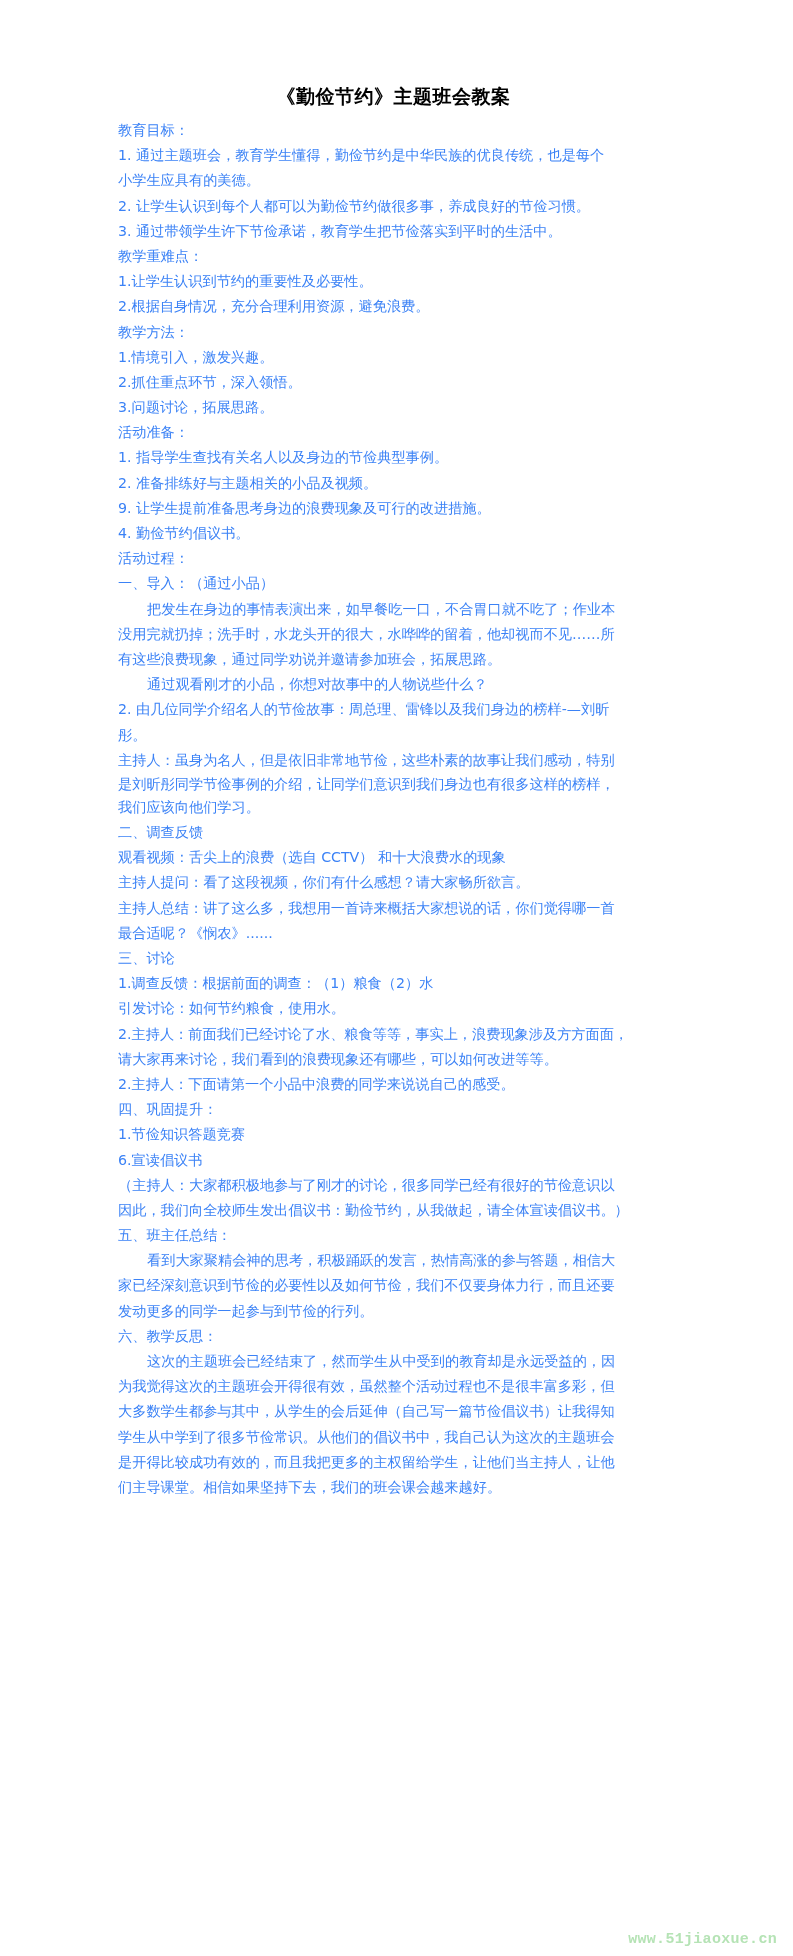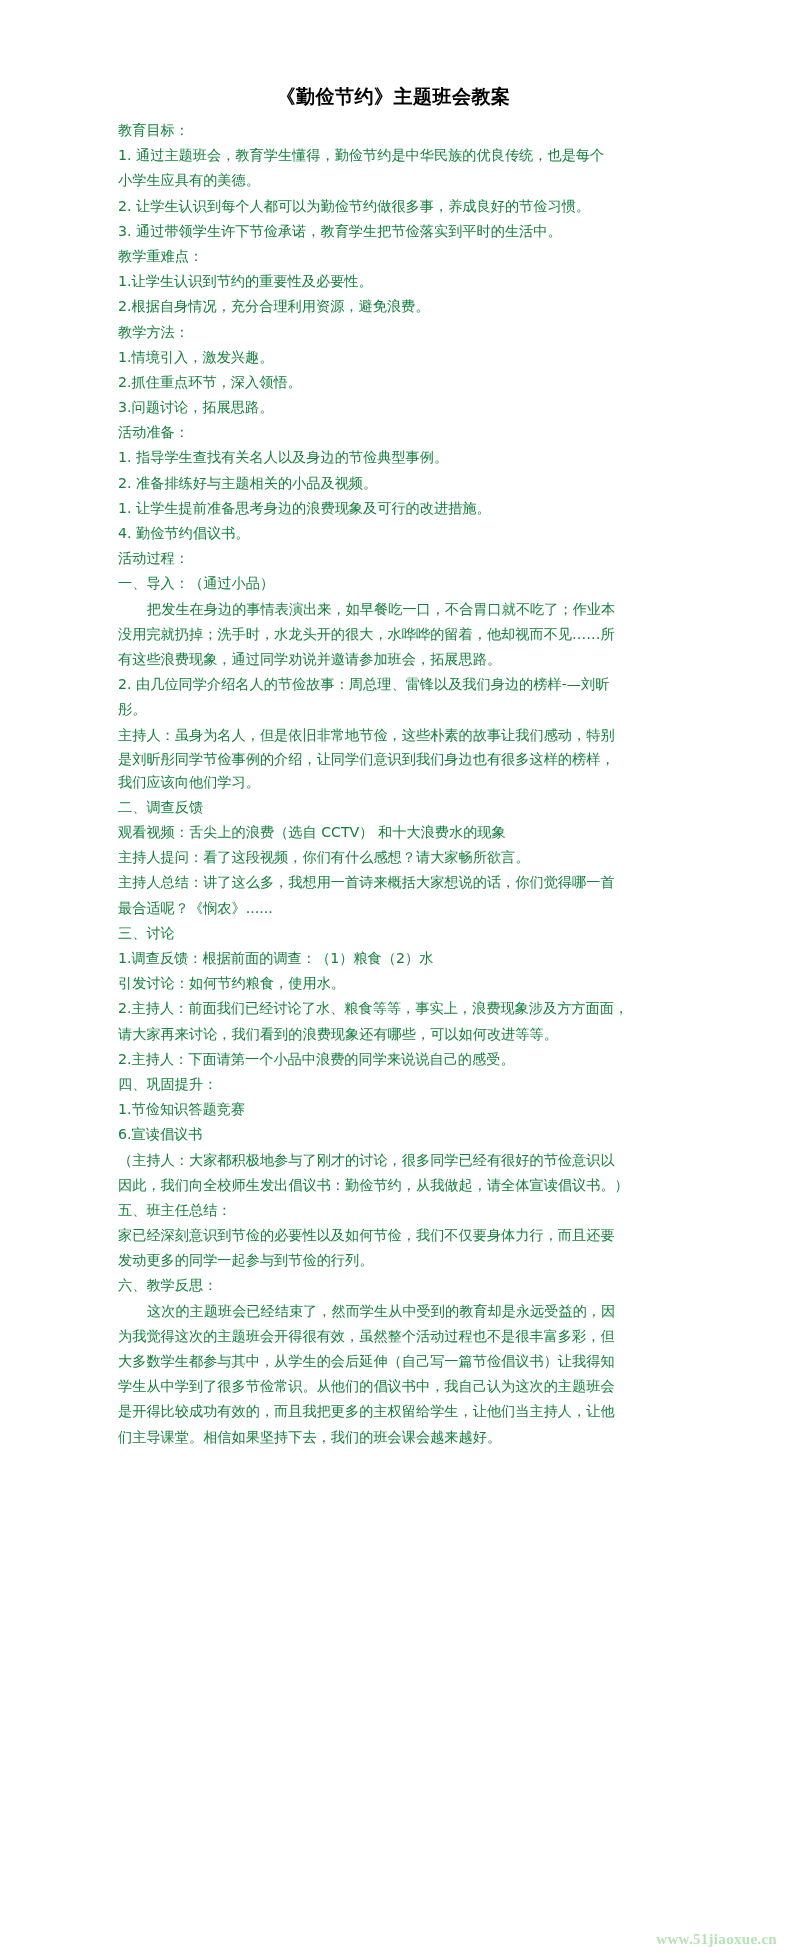--- a/index.html
+++ b/index.html
@@ -2,25 +2,25 @@
 <html><head>
 <meta charset="utf-8">
 <style>
   html, body { margin: 0; padding: 0; background: #ffffff; }
   body { width: 793px; height: 1956px; position: relative; overflow: hidden;
          font-family: "DejaVu Sans", "Liberation Sans", sans-serif; color: #111; }
   .title { position: absolute; left: 0; width: 787px; top: 84px; text-align: center;
            font-family: "DejaVu Serif", "Liberation Serif", serif; font-weight: bold;
            font-size: 19px; color: #000; letter-spacing: 0.5px; }
   .body { position: absolute; left: 118px; top: 118px; width: 565px; }
-  .line { font-size: 14.2px; line-height: 25.2px; height: 25.2px; white-space: nowrap; color: #15803d; }
+  .line { font-size: 14.2px; line-height: 25.2px; height: 25.2px; white-space: nowrap; color: #3b82f6; }
   .indent { padding-left: 29px; }
   .tight { line-height: 22px; height: 22px; }
   .watermark { position: absolute; right: 16px; bottom: 8px; font-size: 15px; font-weight: bold;
-               color: #b5e3b5; font-family: Liberation Serif, serif; letter-spacing: 0.3px; }
+               color: #b5e3b5; font-family: Liberation Mono, monospace; letter-spacing: 0.3px; }
 </style>
 </head>
 <body>
 
 <div class="title">《勤俭节约》主题班会教案</div>
 
 <div class="body" id="body">
     <div class="line">教育目标：</div>
     <div class="line">1. 通过主题班会，教育学生懂得，勤俭节约是中华民族的优良传统，也是每个</div>
     <div class="line">小学生应具有的美德。</div>
@@ -29,27 +29,28 @@
     <div class="line">教学重难点：</div>
     <div class="line">1.让学生认识到节约的重要性及必要性。</div>
     <div class="line">2.根据自身情况，充分合理利用资源，避免浪费。</div>
     <div class="line">教学方法：</div>
     <div class="line">1.情境引入，激发兴趣。</div>
     <div class="line">2.抓住重点环节，深入领悟。</div>
     <div class="line">3.问题讨论，拓展思路。</div>
     <div class="line">活动准备：</div>
     <div class="line">1. 指导学生查找有关名人以及身边的节俭典型事例。</div>
     <div class="line">2. 准备排练好与主题相关的小品及视频。</div>
-    <div class="line">1. 让学生提前准备思考身边的浪费现象及可行的改进措施。</div>
+    <div class="line">9. 让学生提前准备思考身边的浪费现象及可行的改进措施。</div>
     <div class="line">4. 勤俭节约倡议书。</div>
     <div class="line">活动过程：</div>
     <div class="line">一、导入：（通过小品）</div>
     <div class="line indent">把发生在身边的事情表演出来，如早餐吃一口，不合胃口就不吃了；作业本</div>
     <div class="line">没用完就扔掉；洗手时，水龙头开的很大，水哗哗的留着，他却视而不见……所</div>
     <div class="line">有这些浪费现象，通过同学劝说并邀请参加班会，拓展思路。</div>
+    <div class="line indent">通过观看刚才的小品，你想对故事中的人物说些什么？</div>
     <div class="line">2. 由几位同学介绍名人的节俭故事：周总理、雷锋以及我们身边的榜样-—刘昕</div>
     <div class="line">彤。</div>
     <div class="line">主持人：虽身为名人，但是依旧非常地节俭，这些朴素的故事让我们感动，特别</div>
     <div class="line tight">是刘昕彤同学节俭事例的介绍，让同学们意识到我们身边也有很多这样的榜样，</div>
     <div class="line">我们应该向他们学习。</div>
     <div class="line">二、调查反馈</div>
     <div class="line">观看视频：舌尖上的浪费（选自 CCTV）     和十大浪费水的现象</div>
     <div class="line">主持人提问：看了这段视频，你们有什么感想？请大家畅所欲言。</div>
     <div class="line">主持人总结：讲了这么多，我想用一首诗来概括大家想说的话，你们觉得哪一首</div>
     <div class="line">最合适呢？《悯农》......</div>
@@ -58,20 +59,21 @@
     <div class="line">引发讨论：如何节约粮食，使用水。</div>
     <div class="line">2.主持人：前面我们已经讨论了水、粮食等等，事实上，浪费现象涉及方方面面，</div>
     <div class="line">请大家再来讨论，我们看到的浪费现象还有哪些，可以如何改进等等。</div>
     <div class="line">2.主持人：下面请第一个小品中浪费的同学来说说自己的感受。</div>
     <div class="line">四、巩固提升：</div>
     <div class="line">1.节俭知识答题竞赛</div>
     <div class="line">6.宣读倡议书</div>
     <div class="line">（主持人：大家都积极地参与了刚才的讨论，很多同学已经有很好的节俭意识以</div>
     <div class="line">因此，我们向全校师生发出倡议书：勤俭节约，从我做起，请全体宣读倡议书。）</div>
     <div class="line">五、班主任总结：</div>
+    <div class="line indent">看到大家聚精会神的思考，积极踊跃的发言，热情高涨的参与答题，相信大</div>
     <div class="line">家已经深刻意识到节俭的必要性以及如何节俭，我们不仅要身体力行，而且还要</div>
     <div class="line">发动更多的同学一起参与到节俭的行列。</div>
     <div class="line">六、教学反思：</div>
     <div class="line indent">这次的主题班会已经结束了，然而学生从中受到的教育却是永远受益的，因</div>
     <div class="line">为我觉得这次的主题班会开得很有效，虽然整个活动过程也不是很丰富多彩，但</div>
     <div class="line">大多数学生都参与其中，从学生的会后延伸（自己写一篇节俭倡议书）让我得知</div>
     <div class="line">学生从中学到了很多节俭常识。从他们的倡议书中，我自己认为这次的主题班会</div>
     <div class="line">是开得比较成功有效的，而且我把更多的主权留给学生，让他们当主持人，让他</div>
     <div class="line">们主导课堂。相信如果坚持下去，我们的班会课会越来越好。</div>
   </div>

